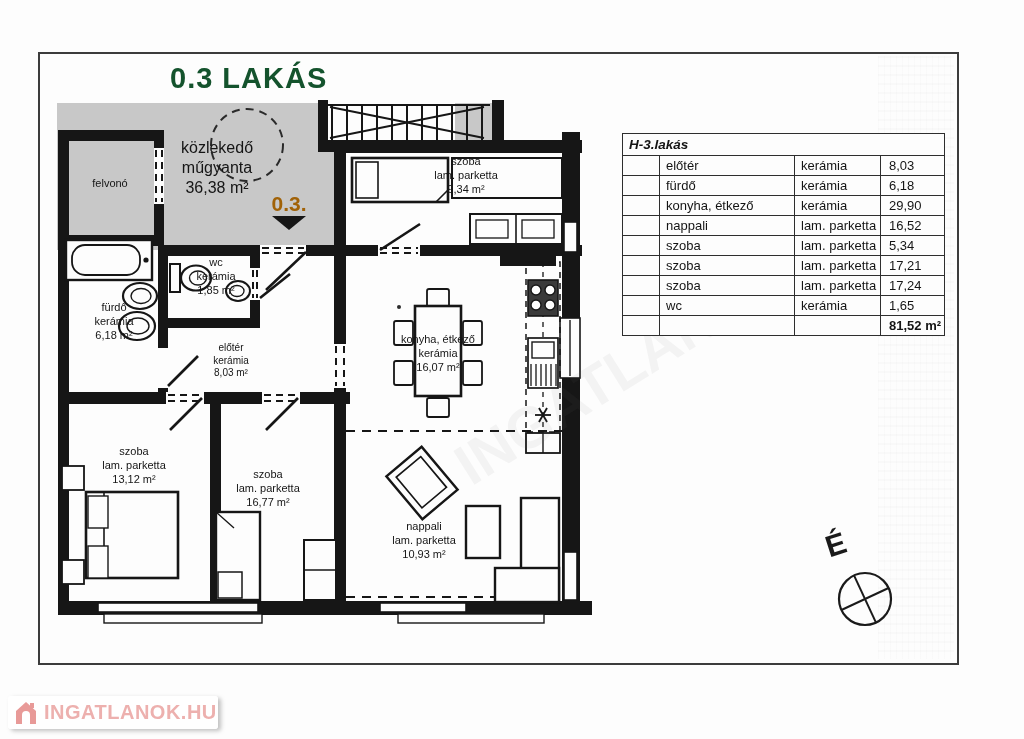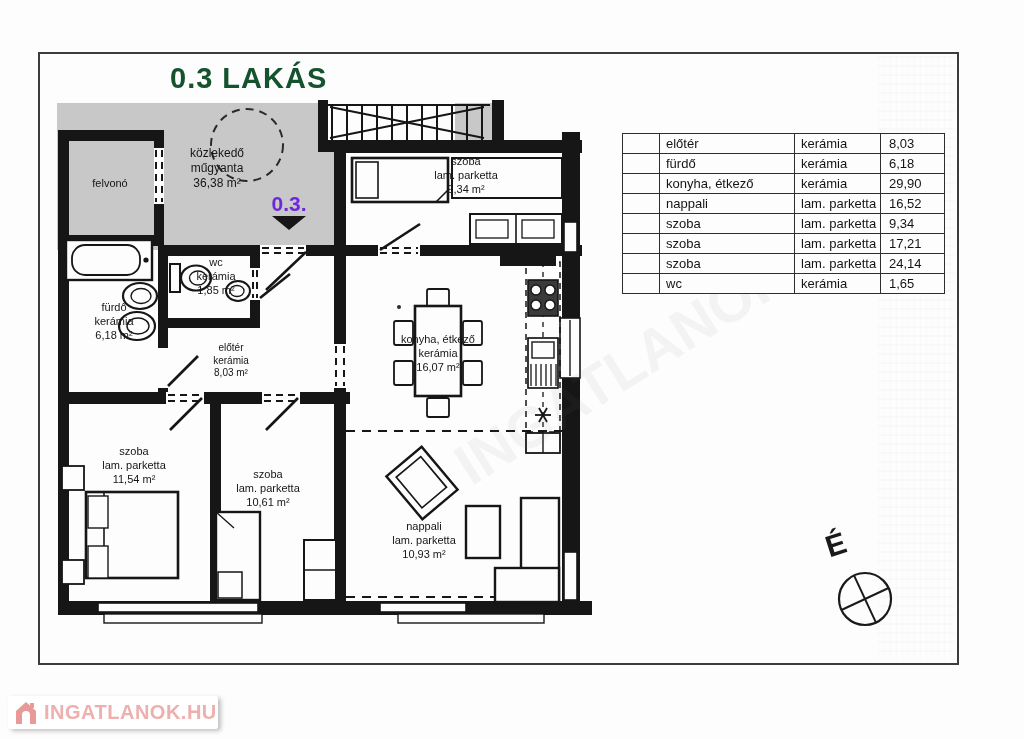--- a/index.html
+++ b/index.html
@@ -7,21 +7,21 @@
           font-family:"Liberation Sans",sans-serif;color:#111;}
   #page-frame{position:absolute;left:38px;top:52px;width:917px;height:609px;
               border:2px solid #3c3c3c;background:transparent;}
   #plan-svg{position:absolute;left:0;top:0;width:1024px;height:739px;}
   #plan-title{position:absolute;left:170px;top:62px;font-size:29px;font-weight:bold;
               letter-spacing:1px;color:#14532d;white-space:nowrap;}
   .rl{position:absolute;transform:translate(-50%,-50%);text-align:center;
       font-size:11px;line-height:1.25;color:#151515;white-space:nowrap;z-index:5;}
   .rl div{margin:0;}
   #unit-marker{position:absolute;left:289px;top:204px;transform:translate(-50%,-50%);
-               font-size:21px;font-weight:bold;color:#6d28d9;z-index:5;}
+               font-size:21px;font-weight:bold;color:#a16207;z-index:5;}
   #unit-arrow{position:absolute;left:272px;top:216px;width:0;height:0;z-index:5;
               border-left:17px solid transparent;border-right:17px solid transparent;
               border-top:14px solid #161616;}
   #area-table{position:absolute;left:622px;top:133px;border-collapse:collapse;
               background:#fdfdfd;z-index:6;}
   #area-table td{border:1.6px solid #2e2e2e;font-size:13px;padding:0 0 0 6px;
                  height:19px;color:#141414;}
   #area-table td.num{padding-left:8px;}
   #area-table tr.hdr td{font-size:13.5px;font-style:italic;font-weight:bold;height:21px;}
   #area-table td.total{font-weight:bold;}
@@ -262,21 +262,21 @@
 
     <circle cx="399" cy="307" r="2" fill="#2c2c2c"></circle>
   </svg>
 
   <div id="plan-title">0.3 LAKÁS</div>
 
   <div class="rl" style="left:110px;top:184px;">
     <div>felvonó</div>
   </div>
 
-  <div class="rl" style="left:217px;top:168px;font-size:12px;">
+  <div class="rl" style="left:217px;top:168px;font-size:16px;">
     <div>közlekedő</div>
     <div>műgyanta</div>
     <div>36,38 m²</div>
   </div>
 
   <div id="unit-marker">0.3.</div>
   <div id="unit-arrow"></div>
 
   <div class="rl" style="left:466px;top:176px;">
     <div>szoba</div>
@@ -304,37 +304,40 @@
 
   <div class="rl" style="left:438px;top:354px;">
     <div>konyha, étkező</div>
     <div>kerámia</div>
     <div>16,07 m²</div>
   </div>
 
   <div class="rl" style="left:134px;top:466px;">
     <div>szoba</div>
     <div>lam. parketta</div>
-    <div>11,54 m²</div>
+    <div>13,12 m²</div>
   </div>
 
   <div class="rl" style="left:268px;top:489px;">
     <div>szoba</div>
     <div>lam. parketta</div>
-    <div>10,61 m²</div>
+    <div>16,77 m²</div>
   </div>
 
   <div class="rl" style="left:424px;top:541px;">
     <div>nappali</div>
     <div>lam. parketta</div>
     <div>10,93 m²</div>
   </div>
 
   <table id="area-table">
     <tbody>
+        <tr class="hdr">
+      <td colspan="4">H-3.lakás</td>
+    </tr>
     <tr>
       <td style="width:30px;"></td>
       <td style="width:128px;">előtér</td>
       <td style="width:79px;">kerámia</td>
       <td style="width:55px;margin-left:40px;" class="num">8,03</td>
     </tr>
     <tr>
       <td></td>
           <td>fürdő</td>
       <td>kerámia</td>
@@ -349,39 +352,45 @@
     <tr>
       <td></td>
           <td>nappali</td>
       <td>lam. parketta</td>
           <td class="num">16,52</td>
     </tr>
     <tr>
       <td></td>
           <td>szoba</td>
       <td>lam. parketta</td>
-          <td class="num">9,34</td>
+          <td class="num">5,34</td>
     </tr>
     <tr>
       <td></td>
           <td>szoba</td>
       <td>lam. parketta</td>
           <td class="num">17,21</td>
     </tr>
     <tr>
       <td></td>
           <td>szoba</td>
       <td>lam. parketta</td>
-          <td class="num">24,14</td>
+          <td class="num">17,24</td>
     </tr>
     <tr>
       <td></td>
           <td>wc</td>
       <td>kerámia</td>
           <td class="num">1,65</td>
+    </tr>
+    <tr>
+      <td></td>
+          <td></td>
+          <td></td>
+      <td class="num total">81,52 m²</td>
     </tr>
   </tbody>
     </table>
 
   <div id="compass-label">É</div>
 
   <div id="watermark">
     <svg width="24" height="24" viewBox="0 0 24 24">
       <path d="M2 10 L12 1 L22 10 L22 23 L2 23 Z" fill="#e89a98"></path>
       <rect x="16" y="2" width="4" height="5" fill="#e89a98"></rect>

